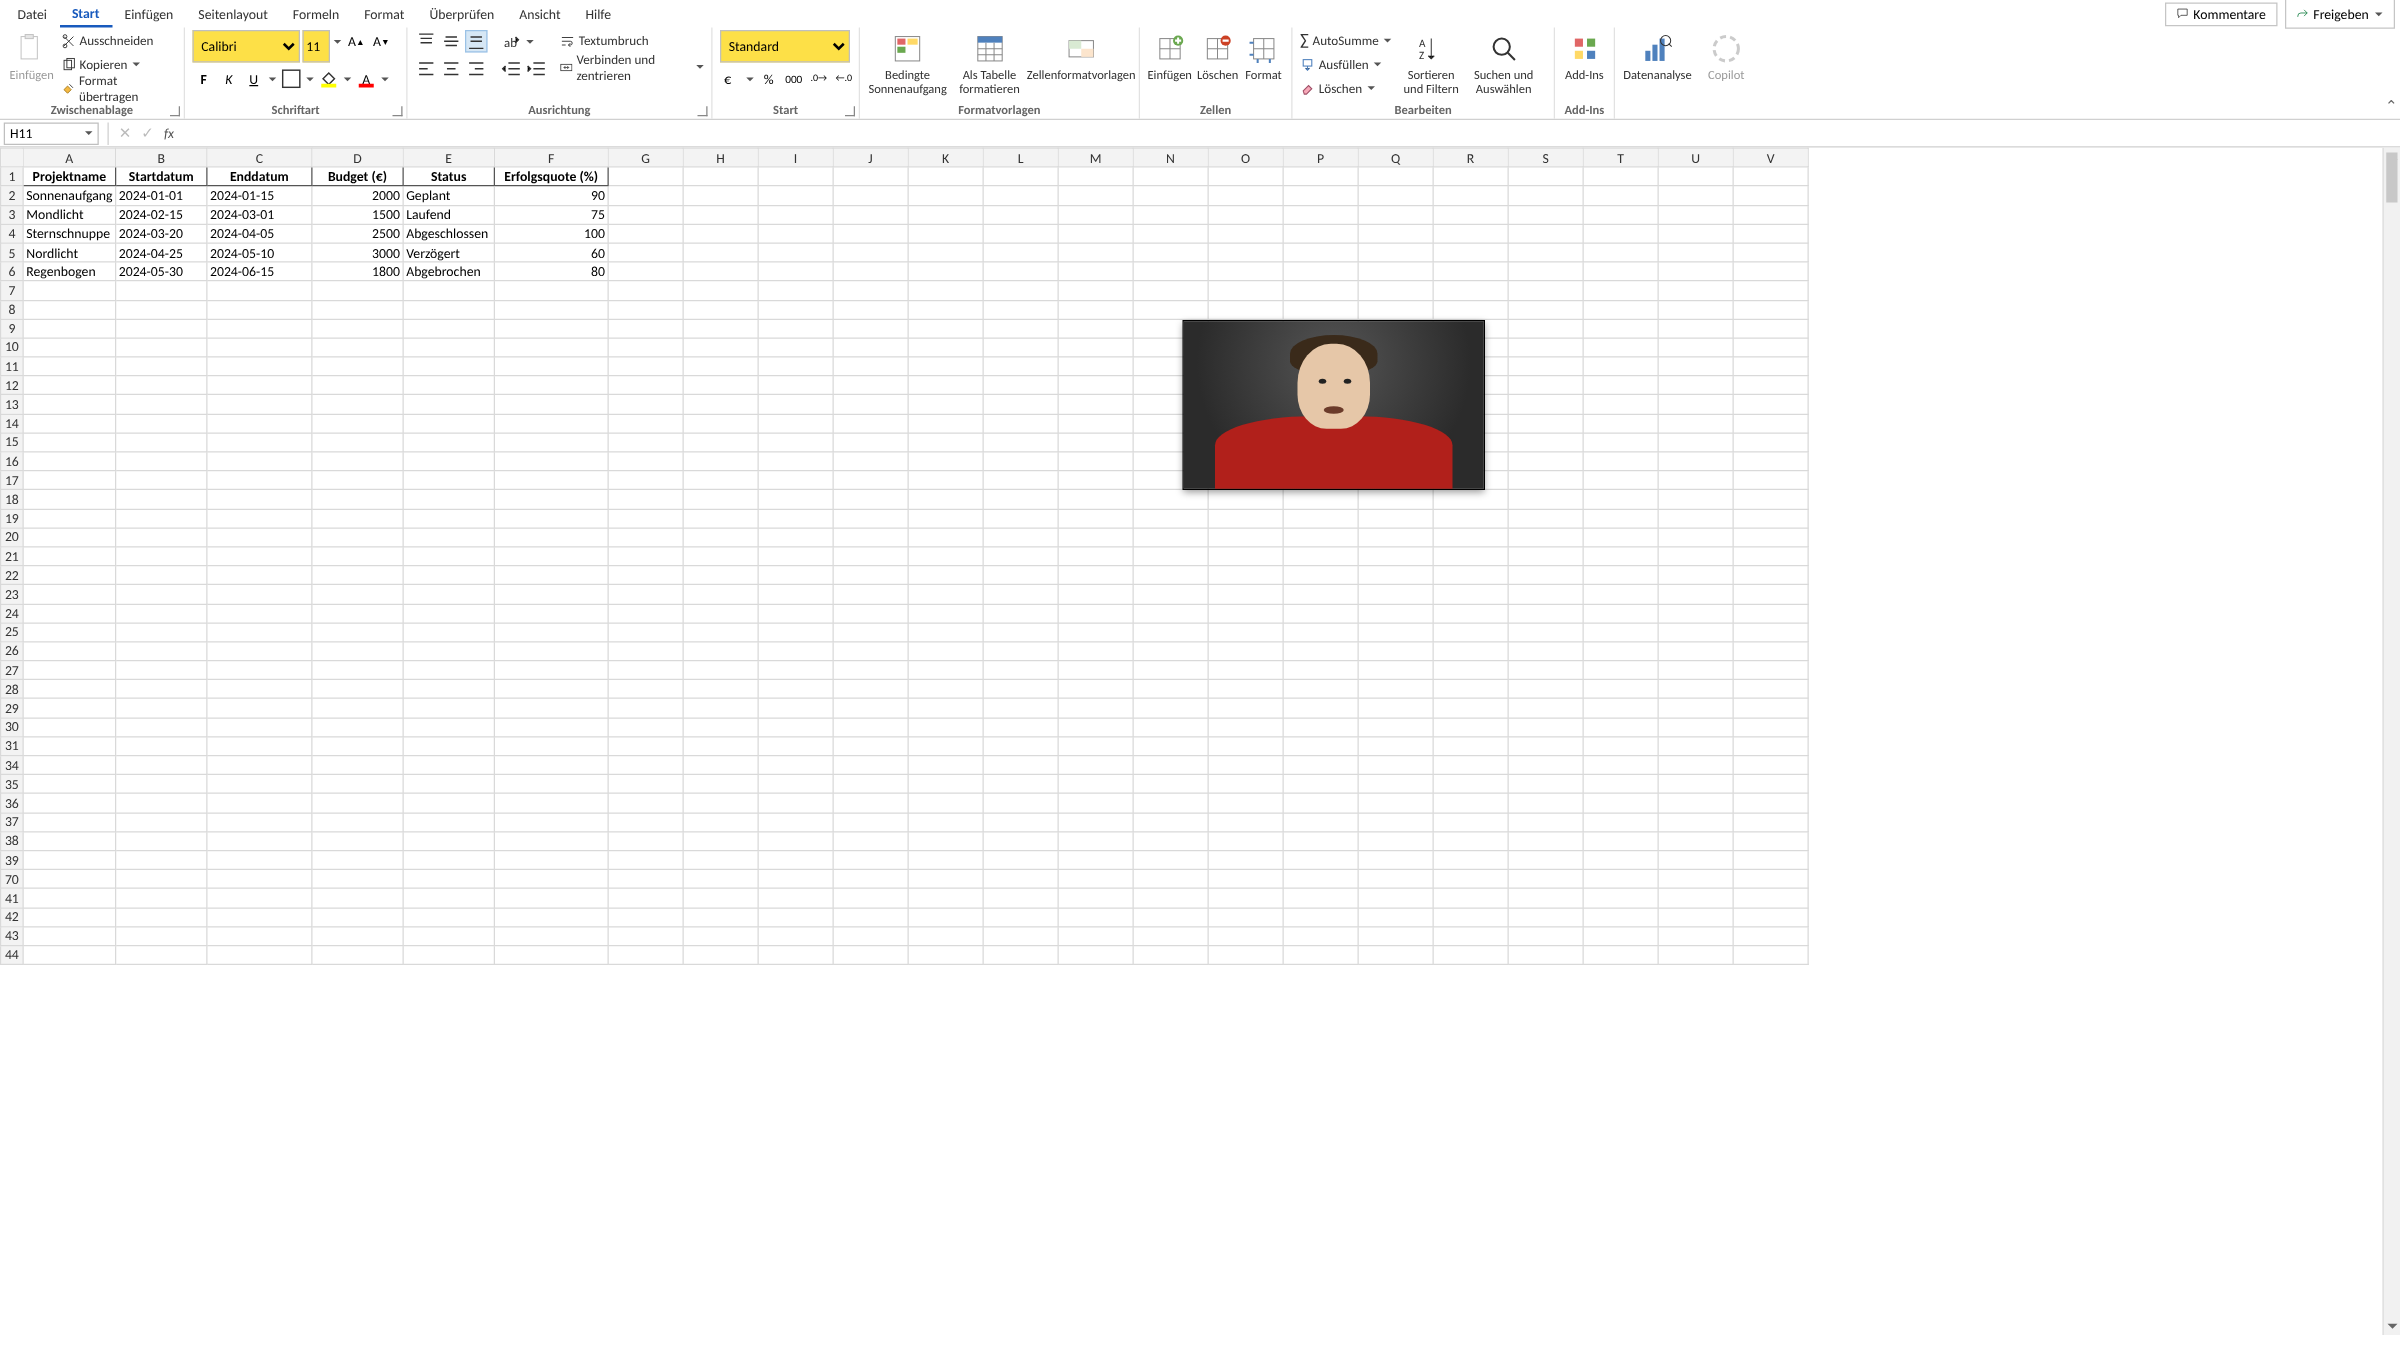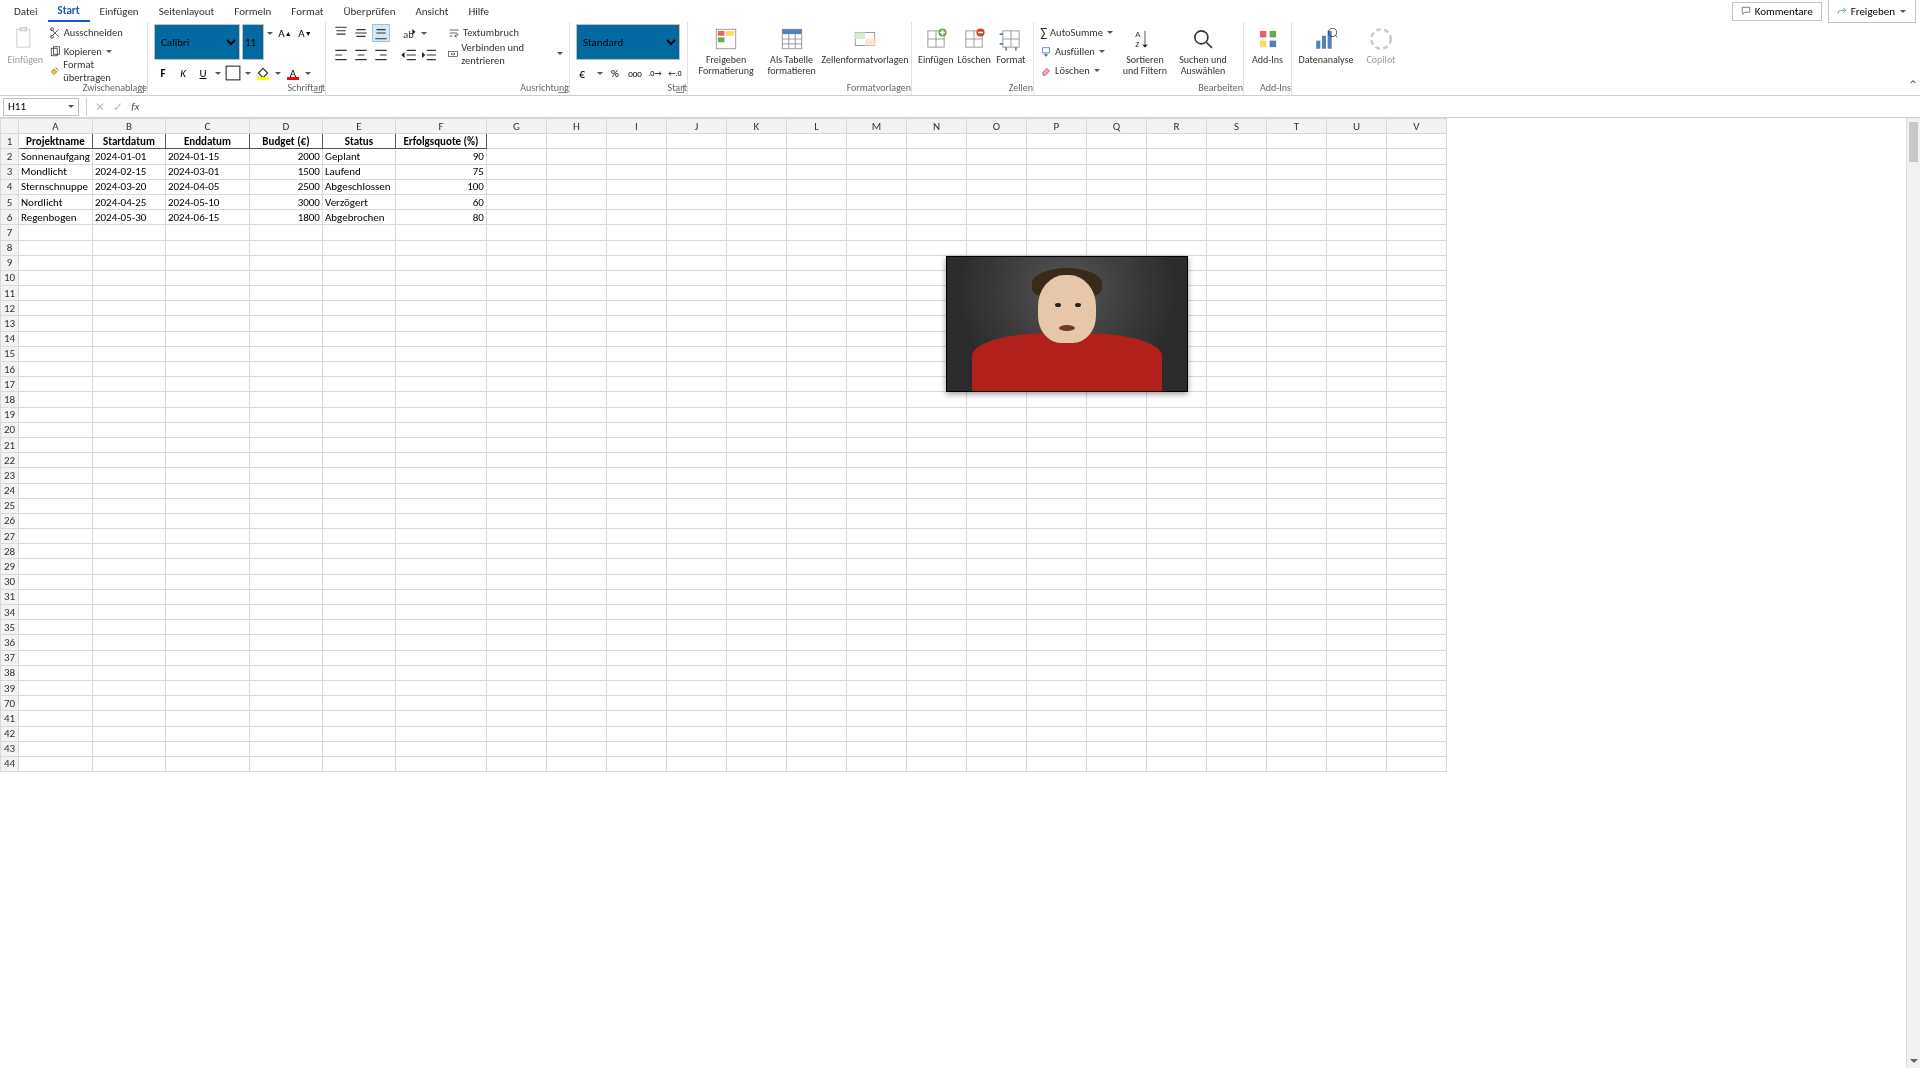--- a/index.html
+++ b/index.html
@@ -9,31 +9,31 @@
 .tabs-row { display: flex; align-items: center; height: 22px; padding: 0 4px; background: #fff; }
 .tabs-row .tab { padding: 3px 10px; color: #333; cursor: pointer; }
 .tabs-row .tab.active { color: #185abd; border-bottom: 2px solid #185abd; font-weight: 600; }
 .tabs-row .spacer { flex: 1; }
 .topbtn { border: 1px solid #c5c5c5; padding: 2px 8px; margin-left: 6px; display: flex; align-items: center; gap: 4px; background: #fff; text-align: right; }
 .topbtn .ic { width: 10px; height: 10px; display: inline-block; }
 
 
 .ribbon { display: flex; height: 74px; background: #fff; border-bottom: 1px solid #d0d0d0; }
 .rgroup { border-right: 1px solid #e2e2e2; padding: 2px 6px 0 6px; display: flex; flex-direction: column; position: relative; }
-.rgroup .glabel { position: absolute; bottom: 1px; left: 0; right: 0; text-align: right; font-size: 10px; color: #666; }
+.rgroup .glabel { position: absolute; bottom: 1px; left: 0; right: 0; text-align: center; font-size: 10px; color: #666; font-weight: bold; }
 .rgroup .dlg { position: absolute; bottom: 2px; right: 3px; width: 8px; height: 8px; border: 1px solid #888; border-top: none; border-left: none; }
 .rbody { display: flex; align-items: flex-start; gap: 4px; height: 58px; }
 .col { display: flex; flex-direction: column; gap: 2px; }
 .iline { display: flex; align-items: center; gap: 3px; font-size: 10.5px; color: #333; height: 17px; }
 .iline .ic, .iline svg { width: 12px; height: 12px; }
 .bigbtn { display: flex; flex-direction: column; align-items: center; justify-content: flex-start; width: 54px; padding-top: 2px; gap: 2px; }
 .bigbtn .bigic { width: 28px; height: 26px; }
 .bigbtn .bl { font-size: 10px; text-align: center; line-height: 11px; color: #333; }
 .grayed { opacity: 0.5; }
-select.ribsel, input.ribin { border: 1px solid #bfbfbf; height: 36px; font-size: 11px; padding: 0 2px; background: #0369a1; }
+select.ribsel, input.ribin { border: 1px solid #bfbfbf; height: 26px; font-size: 11px; padding: 0 2px; background: #fde047; }
 .ribsel.font { width: 86px; }
 .ribin.size { width: 22px; text-align: left; }
 .btnrow { display: flex; gap: 2px; }
 .sq { width: 18px; height: 18px; border: 1px solid transparent; display: flex; align-items: center; justify-content: center; font-size: 11px; }
 .sq.active { background: #d6e7f5; border-color: #9bc2e6; }
 .dd { width: 8px; height: 18px; display: flex; align-items: center; justify-content: center; }
 .dd::after { content: ""; border: 3px solid transparent; border-top-color: #555; margin-top: 3px; }
 .ulA { position: relative; }
 .ulA::after { content:""; position:absolute; left:2px; right:2px; bottom:1px; height:3px; }
 .ulA.yellow::after{ background:#ffff00;} .ulA.red::after{background:#ff0000;}
@@ -288,21 +288,21 @@
 
   <div class="rgroup" style="width:224px">
     <div class="rbody">
       <div class="bigbtn" style="width:72px">
         <svg class="bigic" viewBox="0 0 32 32">
             <rect x="4" y="4" width="24" height="24" fill="#fff" stroke="#888"></rect>
             <rect x="6" y="6" width="8" height="6" fill="#e06666"></rect>
             <rect x="6" y="14" width="8" height="6" fill="#6aa84f"></rect>
             <rect x="16" y="6" width="10" height="6" fill="#ffd966"></rect>
           </svg>
-        <span class="bl">Freigeben Formatierung</span>
+        <span class="bl">Bedingte Sonnenaufgang</span>
       </div>
       <div class="bigbtn" style="width:66px">
         <svg class="bigic" viewBox="0 0 32 32">
             <rect x="4" y="4" width="24" height="24" fill="#fff" stroke="#888"></rect>
             <rect x="4" y="4" width="24" height="6" fill="#4f81bd"></rect>
             <path stroke="#888" d="M4 16h24M4 22h24M12 10v18M20 10v18"></path>
           </svg>
         <span class="bl">Als Tabelle formatieren</span>
       </div>
       <div class="bigbtn" style="width:80px">

